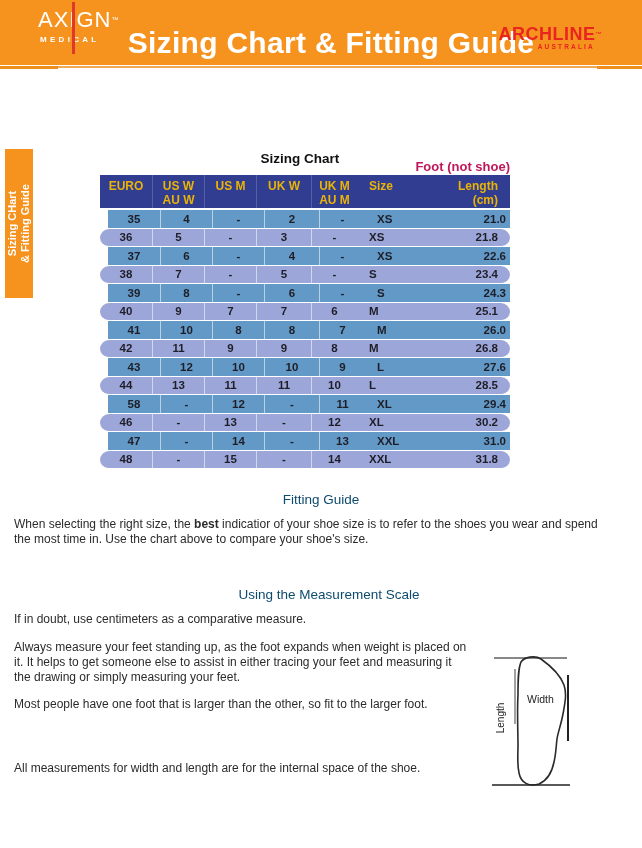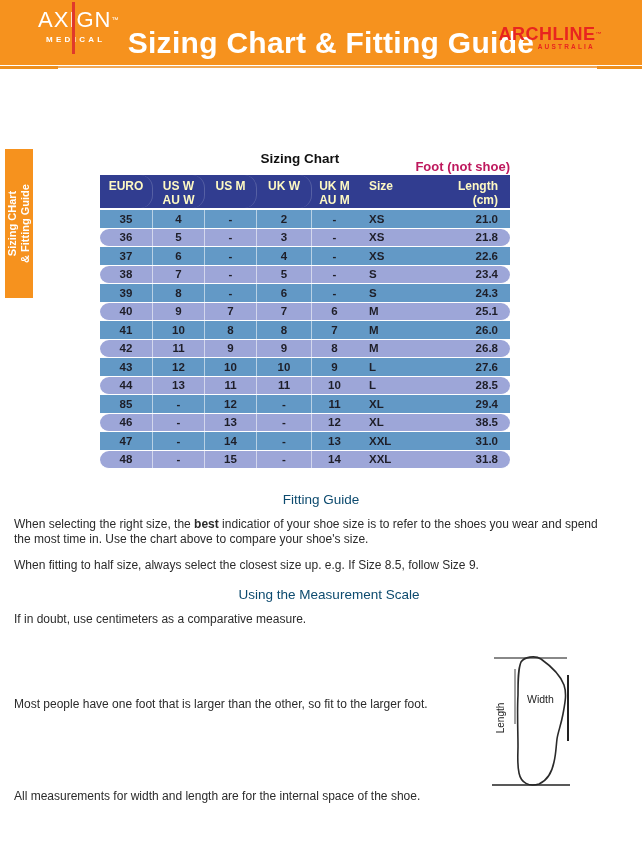--- a/index.html
+++ b/index.html
@@ -17,21 +17,21 @@
   
   .banner{position:absolute;left:0;top:0;width:642px;height:65px;background:var(--orange);}
   .banner-rule{position:absolute;left:0;top:66px;width:642px;height:2px;background:#F2A854;}
   .banner-rule .seg-left{position:absolute;left:0;top:0;width:58px;height:3px;background:#EE8F1E;}
   .banner-rule .seg-right{position:absolute;right:0;top:0;width:45px;height:3px;background:#EE8F1E;}
 
   .axign-logo{position:absolute;left:38px;top:9px;color:#fff;}
   .axign-name{font-size:22px;font-weight:400;letter-spacing:1px;line-height:22px;position:relative;}
   .axign-name sup{font-size:7px;vertical-align:top;}
   .axign-stroke{position:absolute;left:34px;top:-7px;width:2.5px;height:52px;background:#E0392B;}
-  .axign-tag{font-size:8px;font-weight:700;letter-spacing:3.3px;margin-top:4px;padding-left:2px;margin-left:6px;}
+  .axign-tag{font-size:8px;font-weight:700;letter-spacing:3.3px;margin-top:4px;padding-left:2px;}
 
   .banner-title{position:absolute;left:90px;right:70px;top:26px;text-align:center;
     color:#fff;font-size:30px;font-weight:700;letter-spacing:.3px;}
 
   .archline-logo{position:absolute;right:40px;top:26px;text-align:right;color:var(--archline-red);}
   .archline-name{font-size:18px;font-weight:700;letter-spacing:.5px;line-height:17px;}
   .archline-name sup{font-size:6px;vertical-align:top;}
   .archline-tag{font-size:6.5px;font-weight:700;letter-spacing:2.2px;margin-right:7px;}
 
   
@@ -43,46 +43,46 @@
   
   .chart-title{position:absolute;left:100px;top:151px;width:400px;text-align:center;
     font-size:13.5px;font-weight:700;color:#111;}
   .foot-note{position:absolute;left:350px;top:159px;width:160px;text-align:right;
     font-size:13px;font-weight:700;color:#be185d;}
 
   
   .size-table{position:absolute;left:100px;top:175px;width:410px;}
   .thead,.trow{display:grid;grid-template-columns:53px 52px 52px 55px 45px 73px 80px;}
   .thead{background:var(--table-header-blue);height:35px;border-bottom:2px solid #fff;}
-  .thcell{color:#fef9c3;font-size:12px;font-weight:700;text-align:center;padding-top:4px;line-height:14px;border-radius:13px;}
+  .thcell{color:#eab308;font-size:12px;font-weight:700;text-align:center;padding-top:4px;line-height:14px;}
   .thcell span{display:block;}
   .thcell.c5{text-align:left;padding-left:12px;}
   .thcell.c6{text-align:right;padding-right:12px;}
   .thcell.c0,.thcell.c1,.thcell.c2,.thcell.c3{border-right:1px solid rgba(255,255,255,.18);}
   .trow{height:18.5px;border-bottom:1px solid #fff;}
-  .trow.odd{background:var(--row-steel-blue);}
+  .trow.odd{background:var(--row-steel-blue);margin-left:8px;}
   .trow.even{background:var(--row-periwinkle);border-radius:9px;}
   .tcell{display:flex;align-items:center;justify-content:center;
     font-size:11.5px;font-weight:700;color:#1e1e28;}
   .tcell.c0,.tcell.c1,.tcell.c2,.tcell.c3{border-right:1px solid rgba(255,255,255,.55);}
   .tcell.c5{justify-content:flex-start;padding-left:12px;}
   .tcell.c6{justify-content:flex-end;padding-right:12px;}
 
   
   .sec-heading{position:absolute;left:0;width:642px;text-align:center;
     font-size:13.5px;font-weight:400;color:#0c4a6e;}
   .body-text{position:absolute;left:14px;font-size:12px;line-height:15px;color:#2b2b2b;}
   #fg-heading{top:492px;}
   #fg-p1{top:517px;width:600px;}
   #fg-p2{top:558px;width:600px;}
   #ms-heading{top:587px;padding-left:16px;}
   #ms-p1{top:612px;width:600px;}
   #ms-p2{top:640px;width:455px;}
   #ms-p3{top:697px;width:600px;}
-  #ms-p4{top:761px;width:600px;margin-top:28px;}
+  #ms-p4{top:761px;width:600px;}
   #ms-p5{top:788px;width:450px;}
 
   
   .foot-diagram{position:absolute;left:488px;top:640px;width:150px;height:160px;}
 </style>
 </head>
 <body>
 
 <div class="page">
 
@@ -230,36 +230,36 @@
         <div class="trow even">
           <div class="tcell c0">44</div>
           <div class="tcell c1">13</div>
           <div class="tcell c2">11</div>
           <div class="tcell c3">11</div>
           <div class="tcell c4">10</div>
           <div class="tcell c5">L</div>
           <div class="tcell c6">28.5</div>
         </div>
         <div class="trow odd">
-          <div class="tcell c0">85</div>
+          <div class="tcell c0">58</div>
           <div class="tcell c1">-</div>
           <div class="tcell c2">12</div>
           <div class="tcell c3">-</div>
           <div class="tcell c4">11</div>
           <div class="tcell c5">XL</div>
           <div class="tcell c6">29.4</div>
         </div>
         <div class="trow even">
           <div class="tcell c0">46</div>
           <div class="tcell c1">-</div>
           <div class="tcell c2">13</div>
           <div class="tcell c3">-</div>
           <div class="tcell c4">12</div>
           <div class="tcell c5">XL</div>
-          <div class="tcell c6">38.5</div>
+          <div class="tcell c6">30.2</div>
         </div>
         <div class="trow odd">
           <div class="tcell c0">47</div>
           <div class="tcell c1">-</div>
           <div class="tcell c2">14</div>
           <div class="tcell c3">-</div>
           <div class="tcell c4">13</div>
           <div class="tcell c5">XXL</div>
           <div class="tcell c6">31.0</div>
         </div>
@@ -270,24 +270,24 @@
           <div class="tcell c3">-</div>
           <div class="tcell c4">14</div>
           <div class="tcell c5">XXL</div>
           <div class="tcell c6">31.8</div>
         </div>
       </div>
   </div>
 
   <div class="sec-heading" id="fg-heading">Fitting Guide</div>
   <p class="body-text" id="fg-p1"><span>When selecting the right size, the </span><b>best</b><span> indicatior of your shoe size is to refer to the shoes you wear and spend the most time in. Use the chart above to compare your shoe's size.</span></p>
-  <p class="body-text" id="fg-p2">When fitting to half size, always select the closest size up. e.g. If Size 8.5, follow Size 9.</p>
 
   <div class="sec-heading" id="ms-heading">Using the Measurement Scale</div>
   <p class="body-text" id="ms-p1">If in doubt, use centimeters as a comparative measure.</p>
+  <p class="body-text" id="ms-p2">Always measure your feet standing up, as the foot expands when weight is placed on it. It helps to get someone else to assist in either tracing your feet and measuring it the drawing or simply measuring your feet.</p>
   <p class="body-text" id="ms-p3">Most people have one foot that is larger than the other, so fit to the larger foot.</p>
   <p class="body-text" id="ms-p4">All measurements for width and length are for the internal space of the shoe.</p>
 
   <svg class="foot-diagram" viewBox="0 0 150 160" xmlns="http://www.w3.org/2000/svg">
     <line x1="6" y1="18" x2="79" y2="18" stroke="#888888" stroke-width="2.2"></line>
     <path d="M33,22 C36,17 47,15 53,19 C60,24 72,34 76,45 C79,54 77,63 75,74 C73,85 70,92 69,99 C68,107 68,114 66,122 C64,132 60,140 51,144 C41,147 33,143 31,133 C29,124 30,114 30,106 C30,92 29,72 30,55 C30,40 30,29 33,22 Z" fill="none" stroke="#2a2a2a" stroke-width="1.6"></path>
     <line x1="27" y1="29" x2="27" y2="84" stroke="#444444" stroke-width="1"></line>
     <line x1="80" y1="35" x2="80" y2="101" stroke="#222222" stroke-width="2"></line>
     <line x1="4" y1="145" x2="82" y2="145" stroke="#222222" stroke-width="1.6"></line>
     <text x="39" y="63" font-size="10.5" fill="#222222" font-family="Liberation Sans, sans-serif" id="svg-width-label">Width</text>

